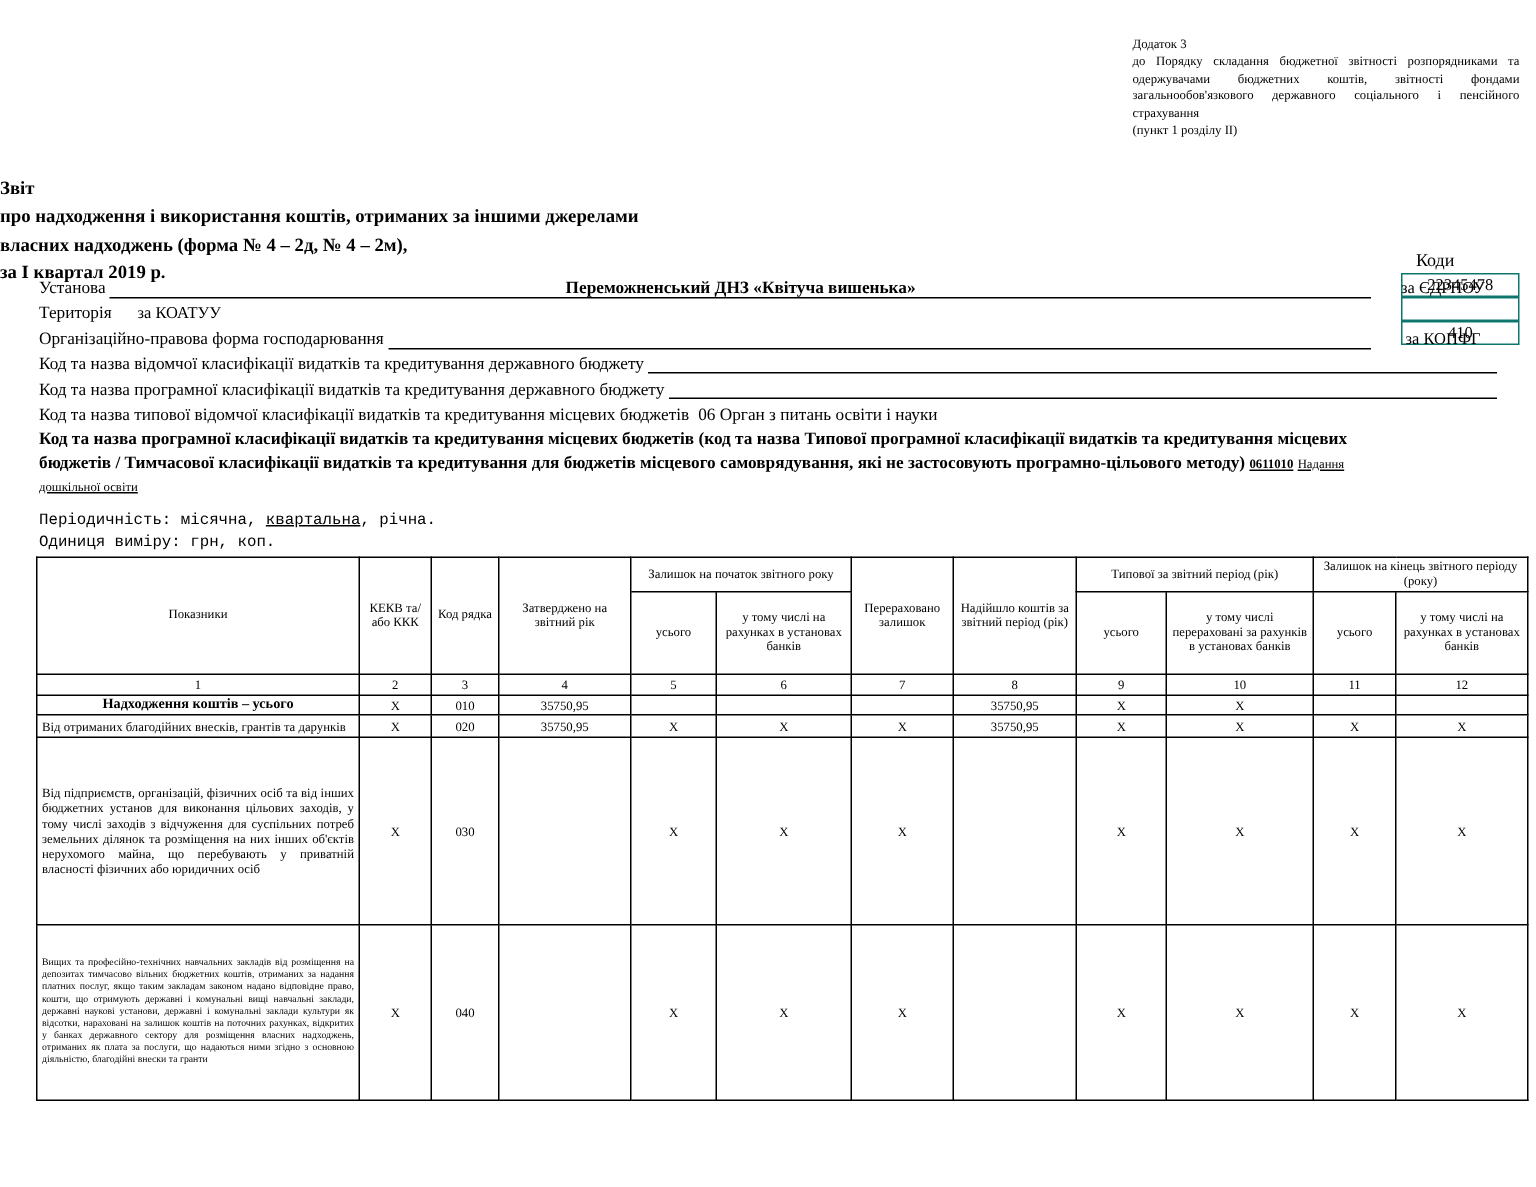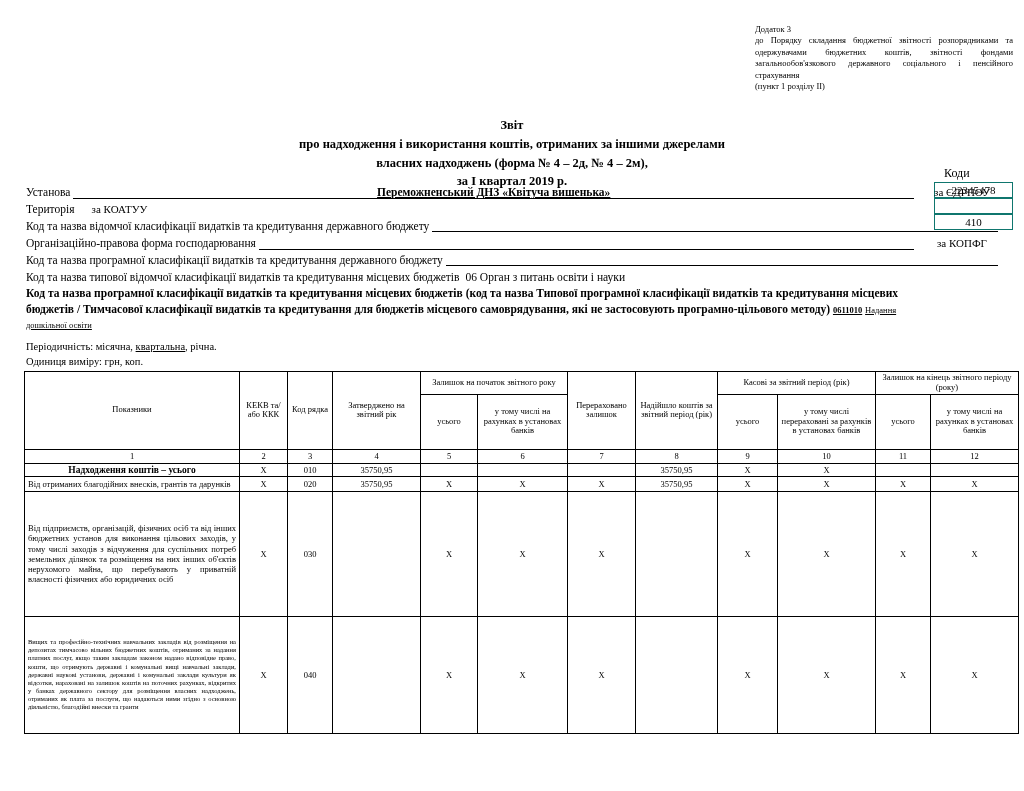--- a/index.html
+++ b/index.html
@@ -37,21 +37,20 @@
   }
   .annex .annex-last {
     text-align: left;
   }
   
   .title-block {
     position: absolute;
     top: 116px;
     left: 0;
     width: 1024px;
-    text-align: center;
     font-weight: bold;
     font-size: 12.5px;
     line-height: 1.5;
   }
   .title-block .t1 { font-size: 12.5px; }
   
   .headfields {
     position: absolute;
     top: 182px;
     left: 26px;
@@ -71,21 +70,20 @@
   .fill {
     flex: 1;
     border-bottom: 1px solid #000;
     text-align: center;
     font-weight: bold;
     position: relative;
     top: 1px;
     margin: 0 3px;
     white-space: nowrap;
     overflow: hidden;
-    text-decoration: underline;
   }
   .right-lbl {
     white-space: nowrap;
     font-weight: normal;
     font-size: 11px;
     margin-left: 6px;
     width: 78px;
     text-align: center;
   }
   .blank-line {
@@ -128,20 +126,21 @@
   #para-prog { top: 286px; }
   .para .small-note {
     font-weight: normal;
     font-size: 8.5px;
     text-decoration: underline;
   }
   .periodicity {
     position: absolute;
     left: 26px;
     font-size: 10.5px;
+    font-family: Liberation Mono, monospace;
   }
   #per1 { top: 341px; }
   #per2 { top: 356px; }
   .u { text-decoration: underline; }
 
   
   table.main {
     position: absolute;
     top: 371px;
     left: 24px;
@@ -218,27 +217,27 @@
     <div class="row">
       <span class="lbl">Установа</span>
       <span class="fill">Переможненський ДНЗ «Квітуча вишенька»</span>
       <span class="right-lbl">за ЄДРПОУ</span>
     </div>
     <div class="row">
       <span class="lbl">Територія</span>
       <span class="right-lbl">за КОАТУУ</span>
     </div>
     <div class="row">
-      <span class="lbl">Код та назва відомчої класифікації видатків та кредитування державного бюджету</span>
-      <span class="blank-line"></span>
-    </div>
-    <div class="row">
       <span class="lbl">Організаційно-правова форма господарювання</span>
       <span class="fill"></span>
       <span class="right-lbl">за КОПФГ</span>
+    </div>
+    <div class="row">
+      <span class="lbl">Код та назва відомчої класифікації видатків та кредитування державного бюджету</span>
+      <span class="blank-line"></span>
     </div>
     <div class="row">
       <span class="lbl">Код та назва програмної класифікації видатків та кредитування державного бюджету</span>
       <span class="blank-line"></span>
     </div>
     <div class="row">
       <span class="lbl">Код та назва типової відомчої класифікації видатків та кредитування місцевих бюджетів</span>
       <span class="lbl" style="margin-left:6px;">06    Орган з питань освіти і науки</span>
     </div>
   </div>
@@ -271,21 +270,21 @@
     </colgroup>
     <thead>
       <tr>
         <th rowspan="2" class="hdr-ind">Показники</th>
         <th rowspan="2">КЕКВ та/або ККК</th>
         <th rowspan="2">Код рядка</th>
         <th rowspan="2">Затверджено на звітний рік</th>
         <th colspan="2">Залишок на початок звітного року</th>
         <th rowspan="2">Перераховано залишок</th>
         <th rowspan="2">Надійшло коштів за звітний період (рік)</th>
-        <th colspan="2">Касові за звітний період (рік)</th>
+        <th colspan="2">Типової за звітний період (рік)</th>
         <th colspan="2">Залишок на кінець звітного періоду (року)</th>
       </tr>
       <tr>
         <th style="height:52px">усього</th>
         <th>у тому числі на рахунках в установах банків</th>
         <th>усього</th>
         <th>у тому числі перераховані за рахунків в установах банків</th>
         <th>усього</th>
         <th>у тому числі на рахунках в установах банків</th>
       </tr>

